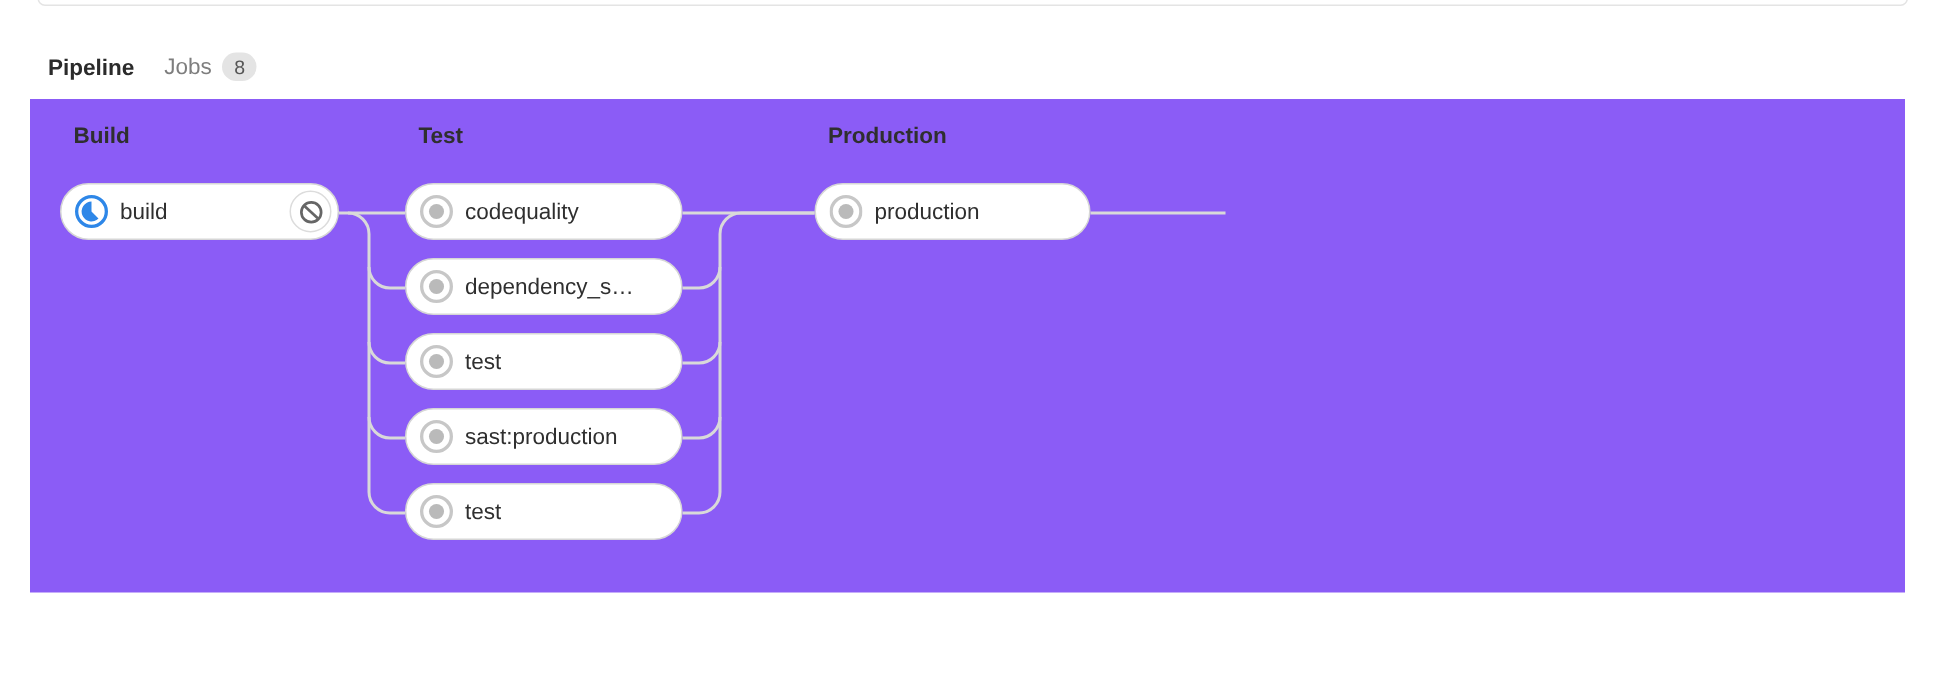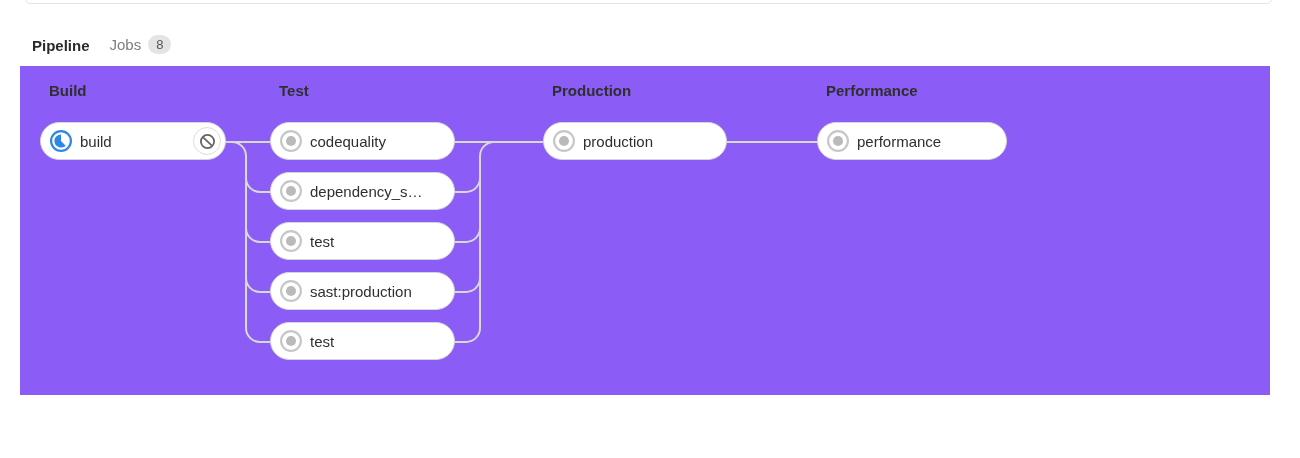--- a/index.html
+++ b/index.html
@@ -162,28 +162,14 @@
           <svg viewBox="0 0 14 14" width="22" height="22">
             <circle cx="7" cy="7" r="6.3" fill="none" stroke="#c7c7c7" stroke-width="1.4"></circle>
             <circle cx="7" cy="7" r="3.2" fill="#bababa"></circle>
           </svg>
         </span>
         <span class="job-label">production</span>
       </div>
     </div>
   </div>
 
-  <div class="stage-col col-performance">
-    <div class="stage-title">Performance</div>
-    <div class="jobs">
-      <div class="pill">
-        <span class="status-icon">
-          <svg viewBox="0 0 14 14" width="22" height="22">
-            <circle cx="7" cy="7" r="6.3" fill="none" stroke="#c7c7c7" stroke-width="1.4"></circle>
-            <circle cx="7" cy="7" r="3.2" fill="#bababa"></circle>
-          </svg>
-        </span>
-        <span class="job-label">performance</span>
-      </div>
-    </div>
-  </div>
 
 </div>
 
 </body></html>

